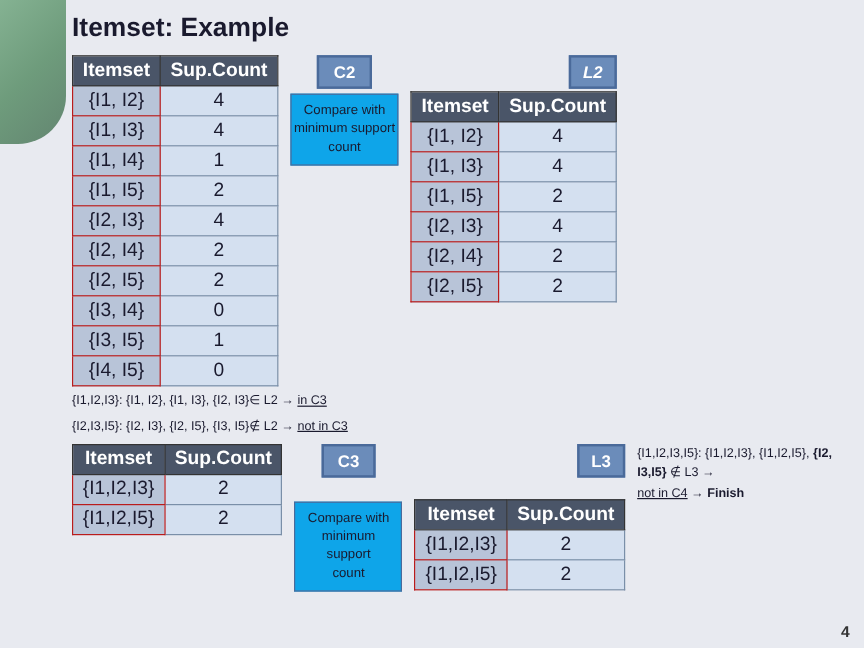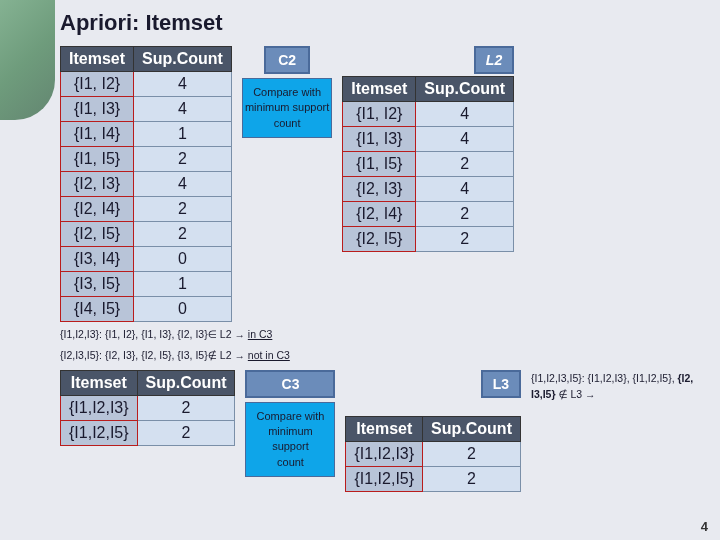--- a/index.html
+++ b/index.html
@@ -172,21 +172,21 @@
       align-items: center;
     }
   </style>
 </head>
 <body>
 
 <div class="page-bg"></div>
 <div class="leaf-bg"></div>
 
 <div class="content-area">
-  <div class="page-title">Apriori: Itemset</div>
+  <div class="page-title">Itemset: Example</div>
 
   <div class="main-layout">
 
     <div class="table-group">
       <table>
         <thead>
           <tr>
             <th class="tbl-header">Itemset</th>
             <th class="tbl-header">Sup.Count</th>
           </tr>
@@ -313,21 +313,21 @@
               <td class="tbl-cell-light">2</td>
             </tr>
             <tr>
               <td class="tbl-cell">{I1,I2,I5}</td>
               <td class="tbl-cell-light">2</td>
             </tr>
           </tbody>
       </table>
     </div>
 
-    <div style="display:flex; flex-direction:column; gap:4px;">
+    <div style="display:flex; flex-direction:column; align-items:center; gap:20px;">
       <div class="c3-box">C3</div>
       <div class="compare-box" style="width:90px;">
         <span>Compare with</span><br>
         <span>minimum support</span><br>
         <span>count</span>
       </div>
     </div>
 
     <div class="table-group">
       <div style="display:flex; justify-content:flex-end; width:100%; margin-bottom:18px;">
@@ -350,18 +350,21 @@
               <td class="tbl-cell-light">2</td>
             </tr>
           </tbody>
       </table>
     </div>
 
     <div class="bottom-text">
       <div>
         <span>{I1,I2,I3,I5}: {I1,I2,I3}, {I1,I2,I5}, </span><span class="bold-text">{I2, I3,I5}</span><span> ∉ L3 →</span>
       </div>
+      <div>
+        <span class="underline-text">not in C4</span> → <span class="bold-text">Finish</span>
+      </div>
     </div>
 
   </div>
 </div>
 
 <div class="page-num">4</div>
 
 </body></html>

